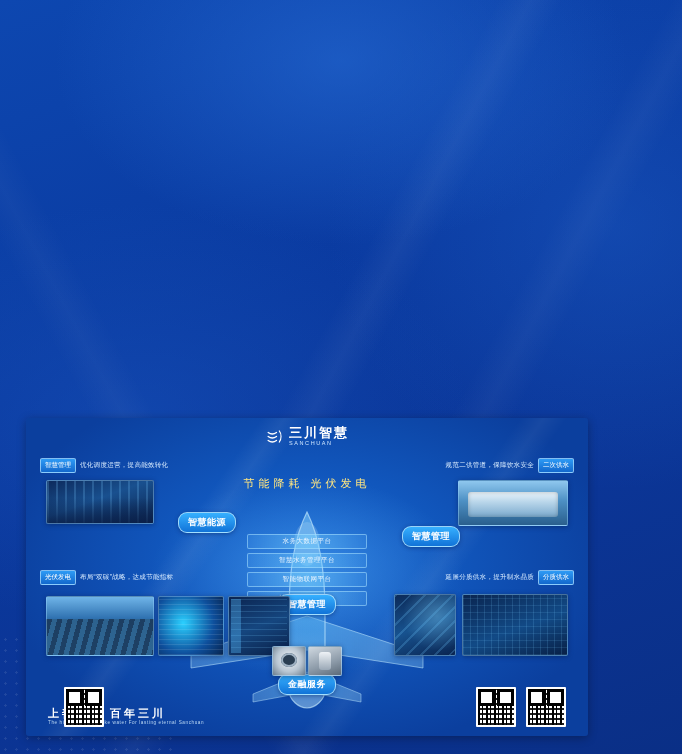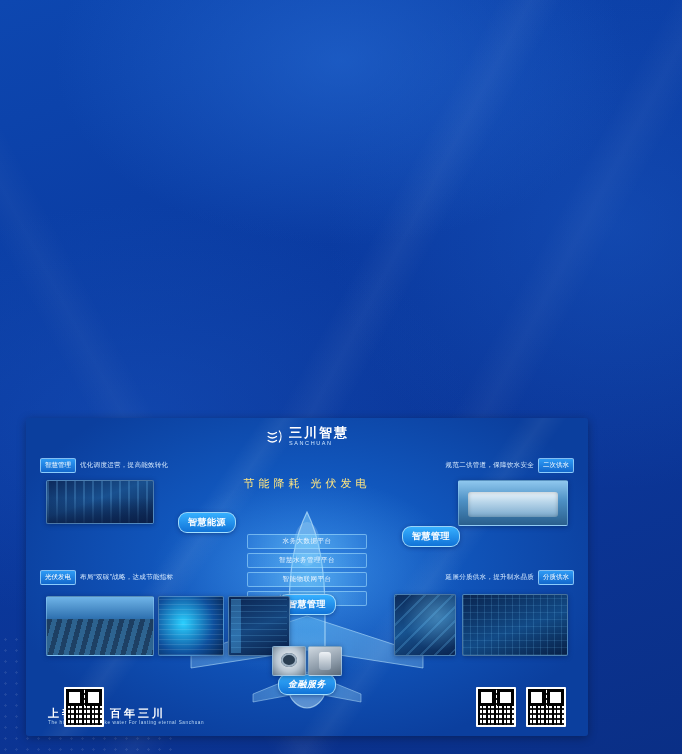--- a/index.html
+++ b/index.html
@@ -276,21 +276,21 @@
     <div id="core">
       <div class="corebar">水务大数据平台</div>
       <div class="corebar">智慧水务管理平台</div>
       <div class="corebar">智能物联网平台</div>
       <div class="corebar">城市供水服务平台</div>
     </div>
 
     <div class="pill" style="left:152px; top:94px;">智慧能源</div>
     <div class="pill" style="right:128px; top:108px;">智慧管理</div>
     <div class="pill" style="left:50%; top:176px; transform:translateX(-50%);">智慧管理</div>
-    <div class="pill" style="left:50%; top:256px; transform:translateX(-50%);font-style:italic;">金融服务</div>
+    <div class="pill" style="left:50%; top:256px; transform:translateX(-50%);">金融服务</div>
 
     <div class="tag" style="left:14px; top:40px;">
       <span class="chip">智慧管理</span>
       <span class="desc">优化调度运营，提高能效转化</span>
     </div>
     <div class="tag" style="right:14px; top:40px;">
       <span class="desc">规范二供管道，保障饮水安全</span>
       <span class="chip">二次供水</span>
     </div>
     <div class="tag" style="left:14px; top:152px;">

